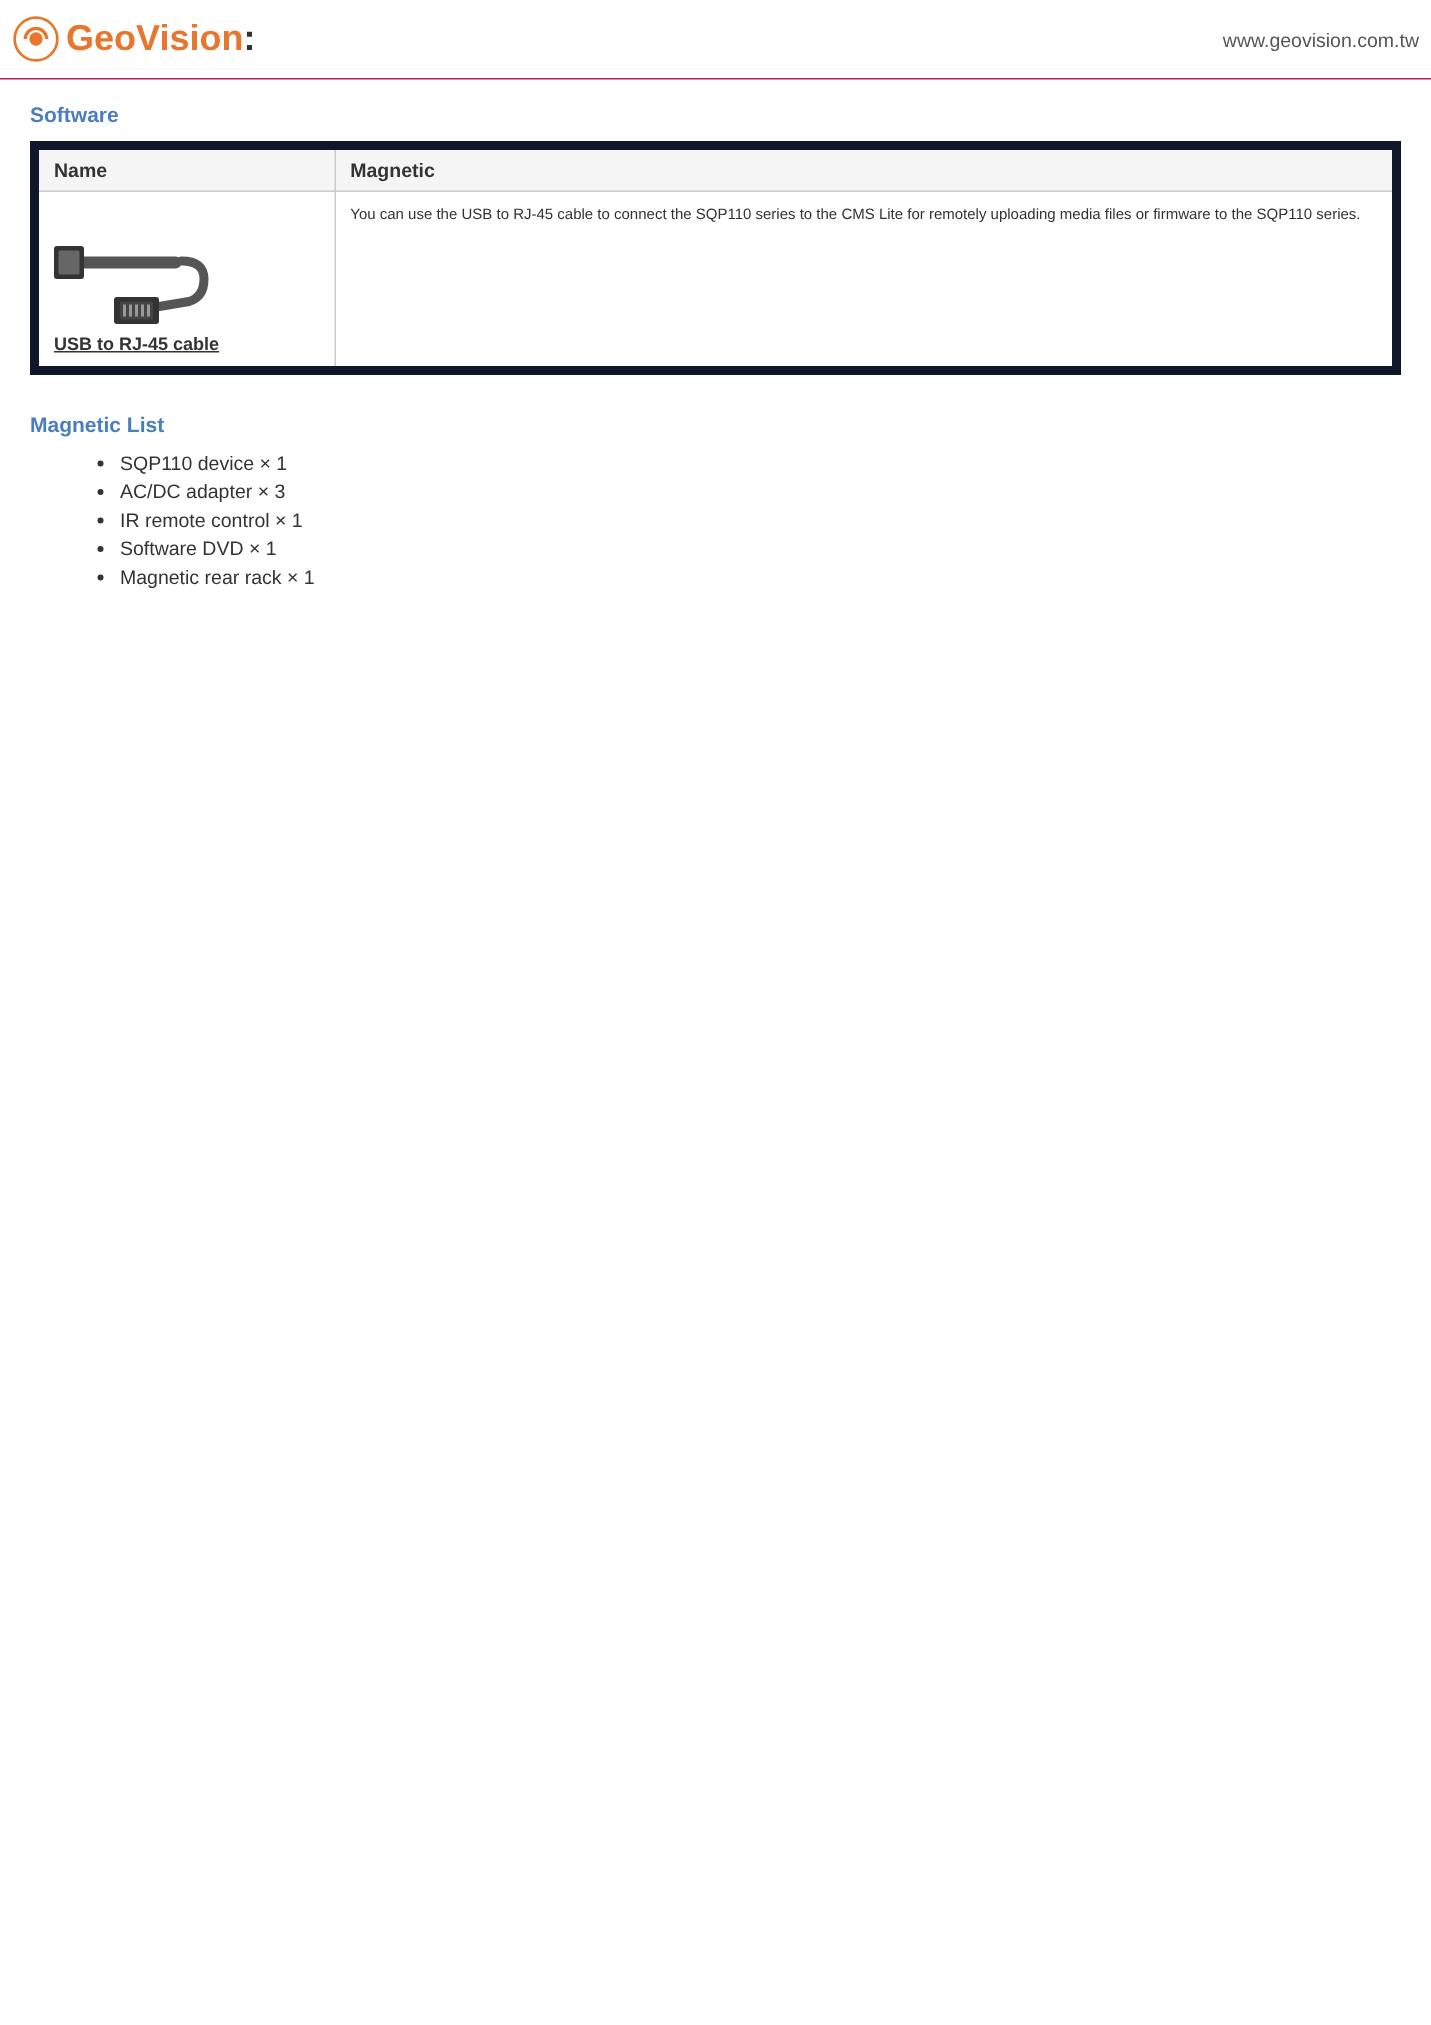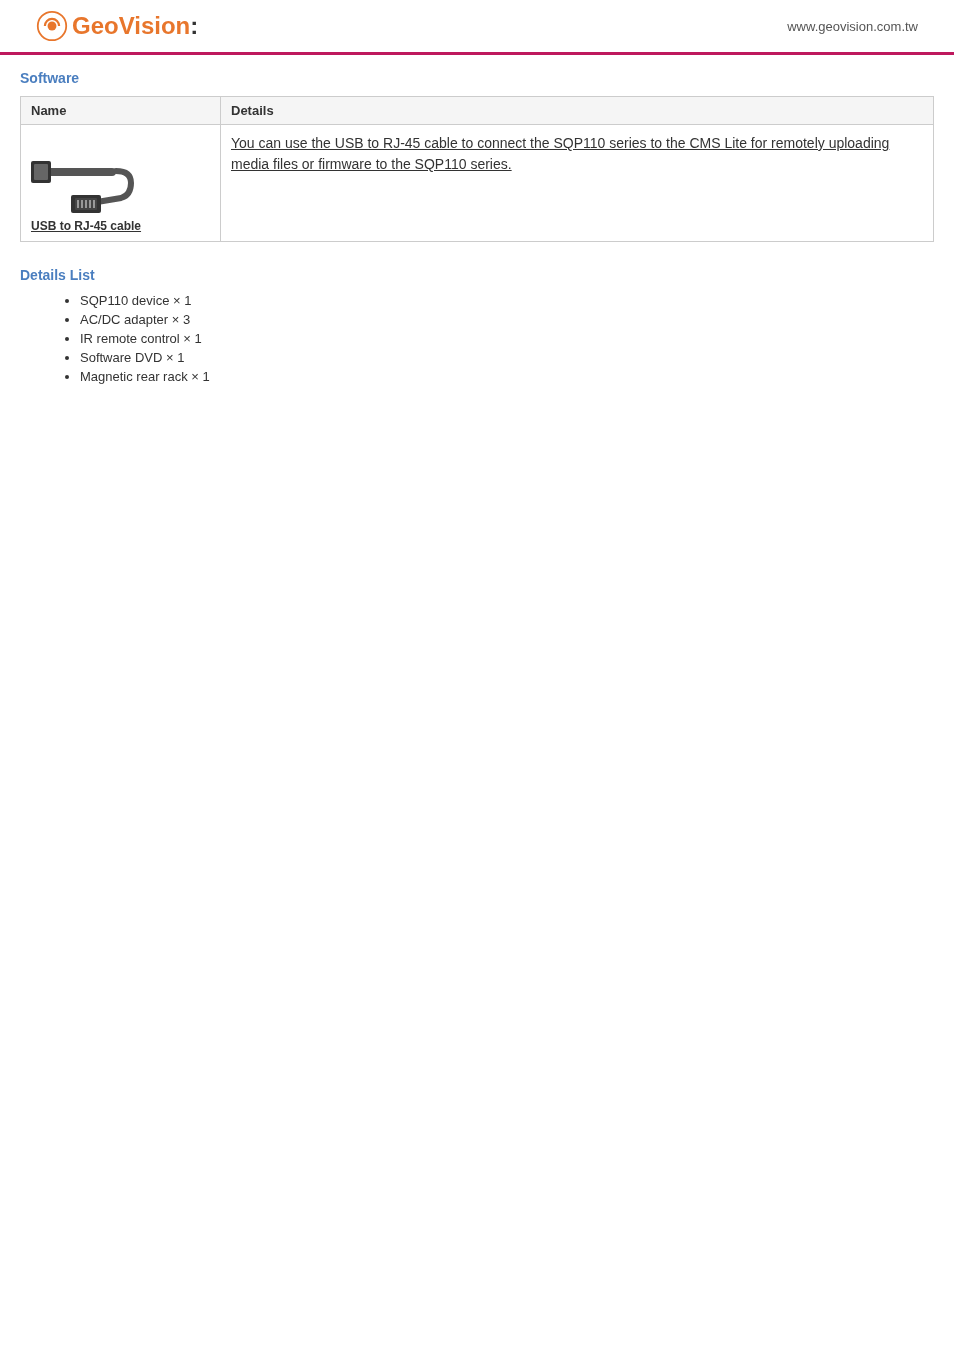--- a/index.html
+++ b/index.html
@@ -15,22 +15,22 @@
       color: #333333;
       width: 954px;
       min-height: 1350px;
     }
 
     
     .header {
       display: flex;
       align-items: center;
       justify-content: space-between;
-      padding: 10px 36px;
-      border-bottom: 3px solid #be185d;
+      padding: 10px 8px;
+      border-bottom: 1px solid #be185d;
       background: #ffffff;
     }
 
     .logo-container {
       display: flex;
       align-items: center;
       gap: 4px;
     }
 
     .logo-icon {
@@ -63,21 +63,21 @@
       font-size: 14px;
       font-weight: bold;
       color: #4a7ebf;
       margin-bottom: 10px;
     }
 
     
     .accessory-table {
       width: 100%;
       border-collapse: collapse;
-      border: 1px solid #0f172a;
+      border: 6px solid #0f172a;
       margin-bottom: 25px;
     }
 
     .accessory-table th {
       background: #f5f5f5;
       border: 1px solid #cccccc;
       padding: 6px 10px;
       text-align: left;
       font-weight: bold;
       font-size: 13px;
@@ -109,24 +109,23 @@
     }
 
     .product-label {
       font-size: 12px;
       font-weight: bold;
       color: #333333;
       text-decoration: underline;
     }
 
     .details-cell {
-      font-size: 14px;
+      font-size: 10px;
       color: #333333;
       line-height: 1.5;
-      text-decoration: underline;
     }
 
     
     .packing-list {
       margin-top: 5px;
     }
 
     .packing-list ul {
       list-style: disc;
       padding-left: 35px;
@@ -159,21 +158,21 @@
 </div>
 
 <div class="content">
 
   <div class="section-title">Software</div>
 
   <table class="accessory-table">
     <thead>
       <tr>
         <th>Name</th>
-        <th>Details</th>
+        <th>Magnetic</th>
       </tr>
     </thead>
     <tbody>
       <tr>
         <td class="name-cell">
 
           <svg class="usb-cable-img product-image" viewBox="0 0 130 80" xmlns="http://www.w3.org/2000/svg">
 
             <rect x="5" y="35" width="80" height="8" rx="4" fill="#555555"></rect>
 
@@ -192,21 +191,21 @@
             <rect x="62" y="67" width="2" height="8" fill="#999999"></rect>
           </svg>
           <div class="product-label">USB to RJ-45 cable</div>
         </td>
         <td class="details-cell">You can use the USB to RJ-45 cable to connect the SQP110 series to the CMS Lite for remotely uploading media files or firmware to the SQP110 series.</td>
       </tr>
     </tbody>
   </table>
 
   <div class="packing-list">
-    <div class="section-title">Details List</div>
+    <div class="section-title">Magnetic List</div>
     <ul>
       <li>SQP110 device × 1</li>
       <li>AC/DC adapter × 3</li>
       <li>IR remote control × 1</li>
       <li>Software DVD × 1</li>
       <li>Magnetic rear rack × 1</li>
     </ul>
   </div>
 
 </div>

